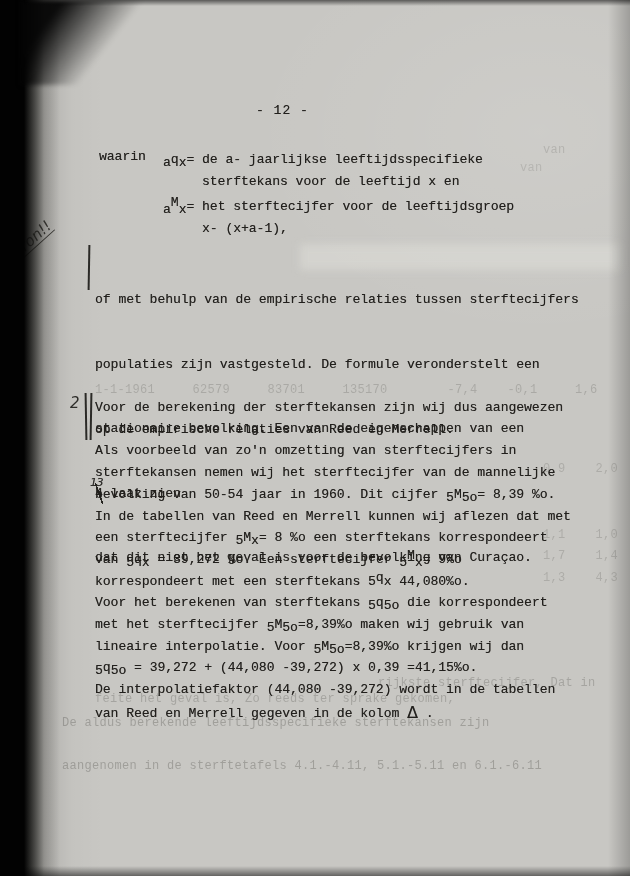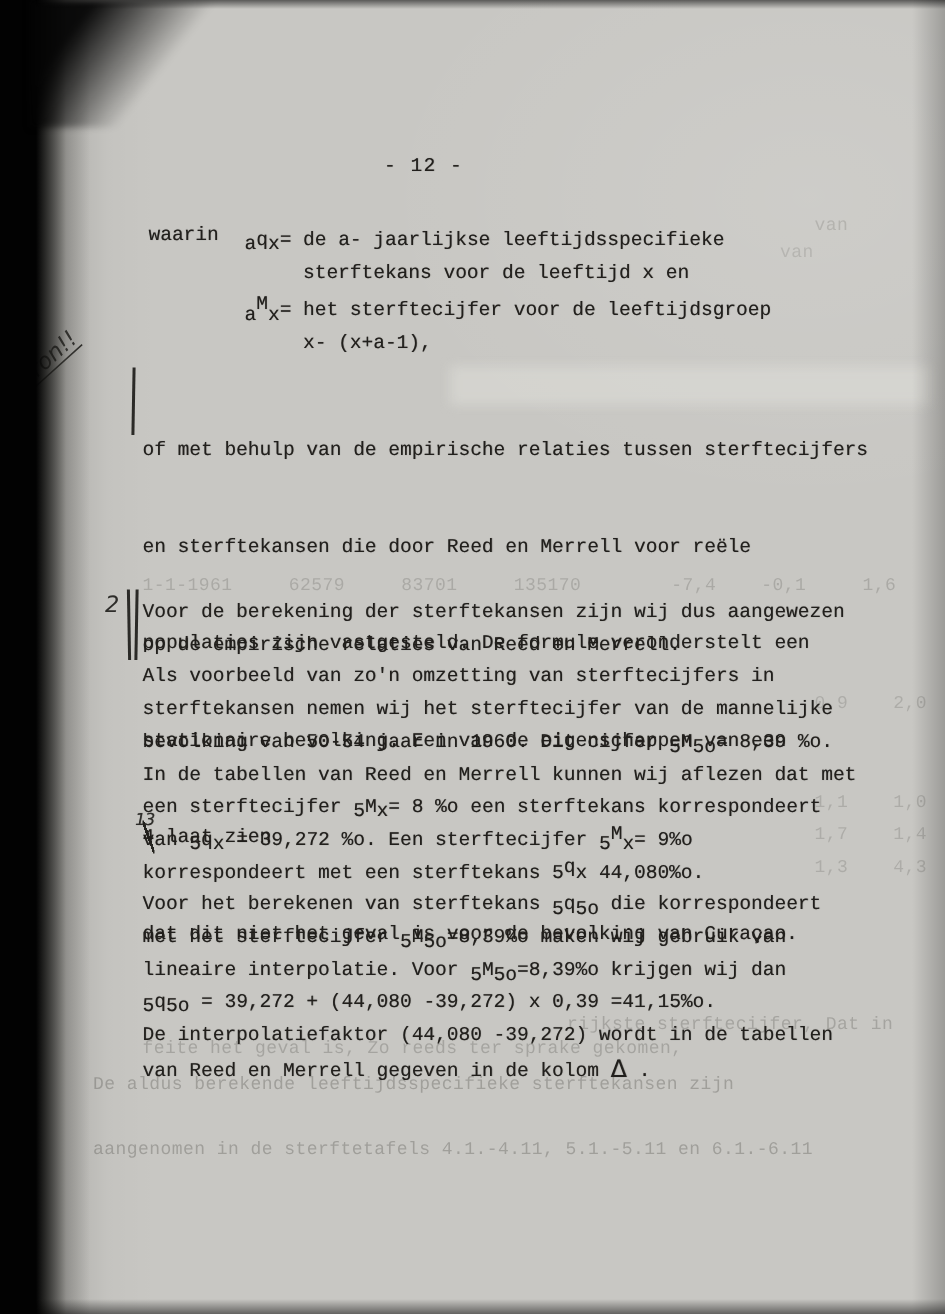--- a/index.html
+++ b/index.html
@@ -110,21 +110,20 @@
       <span class="ghost-item" style="left: 62px; top: 735px; opacity: 0.3; margin-top: 24px;">aangenomen in de sterftetafels 4.1.-4.11, 5.1.-5.11 en 6.1.-6.11</span>
     </div>
 
   <div class="typed page-number">- 12 -</div>
 
   <div class="typed waarin">waarin</div>
   <div class="typed defs"><div class="tline"><span class="sub">a</span><span>q</span><span class="sub">x</span><span>= de a- jaarlijkse leeftijdsspecifieke</span></div><div class="tline"><span>     sterftekans voor de leeftijd x en</span></div><div class="tline"><span class="sub">a</span><span class="sup">M</span><span class="sub">x</span><span>= het sterftecijfer voor de leeftijdsgroep</span></div><div class="tline"><span>     x- (x+a-1),</span></div></div>
 
   <div class="typed para1">
     <div class="tline">of met behulp van de empirische relaties tussen sterftecijfers</div>
-    <div class="tline">en sterftekansen die door Reed en Merrell voor reële</div>
     <div class="tline">populaties zijn vastgesteld. De formule veronderstelt een</div>
     <div class="tline">stationaire bevolking. Een van de eigenschappen van een</div>
     <div class="tline"><span class="corr"><span class="corr-hand">13</span><span class="corr-typed">4</span></span><span> laat zien</span></div>
     <div class="tline">dat dit niet het geval is voor de bevolking van Curaçao.</div>
   </div>
 
   <div class="typed para2"><div class="tline"><span>Voor de berekening der sterftekansen zijn wij dus aangewezen</span></div><div class="tline"><span>op de empirische relaties van Reed en Merrell.</span></div><div class="tline"><span>Als voorbeeld van zo'n omzetting van sterftecijfers in</span></div><div class="tline"><span>sterftekansen nemen wij het sterftecijfer van de mannelijke</span></div><div class="tline"><span>bevolking van 50-54 jaar in 1960. Dit cijfer </span><span class="sub">5</span><span>M</span><span class="sub">5o</span><span>= 8,39 %o.</span></div><div class="tline"><span>In de tabellen van Reed en Merrell kunnen wij aflezen dat met</span></div><div class="tline"><span>een sterftecijfer </span><span class="sub">5</span><span>M</span><span class="sub">x</span><span>= 8 %o een sterftekans korrespondeert</span></div><div class="tline"><span>van </span><span class="sub">5</span><span>q</span><span class="sub">x</span><span> = 39,272 %o. Een sterftecijfer </span><span class="sub">5</span><span class="sup">M</span><span class="sub">x</span><span>= 9%o</span></div><div class="tline"><span>korrespondeert met een sterftekans 5</span><span class="sup">q</span><span>x 44,080%o.</span></div><div class="tline"><span>Voor het berekenen van sterftekans </span><span class="sub">5</span><span>q</span><span class="sub">5o</span><span> die korrespondeert</span></div><div class="tline"><span>met het sterftecijfer </span><span class="sub">5</span><span>M</span><span class="sub">5o</span><span>=8,39%o maken wij gebruik van</span></div><div class="tline"><span>lineaire interpolatie. Voor </span><span class="sub">5</span><span>M</span><span class="sub">5o</span><span>=8,39%o krijgen wij dan</span></div><div class="tline"><span class="sub">5</span><span>q</span><span class="sub">5o</span><span> = 39,272 + (44,080 -39,272) x 0,39 =41,15%o.</span></div><div class="tline"><span>De interpolatiefaktor (44,080 -39,272) wordt in de tabellen</span></div><div class="tline"><span>van Reed en Merrell gegeven in de kolom </span><span class="delta">Δ</span><span> .</span></div></div>
 
   <div class="hand bron">Bron!!</div>
   <div class="mark mark-p1"></div>

